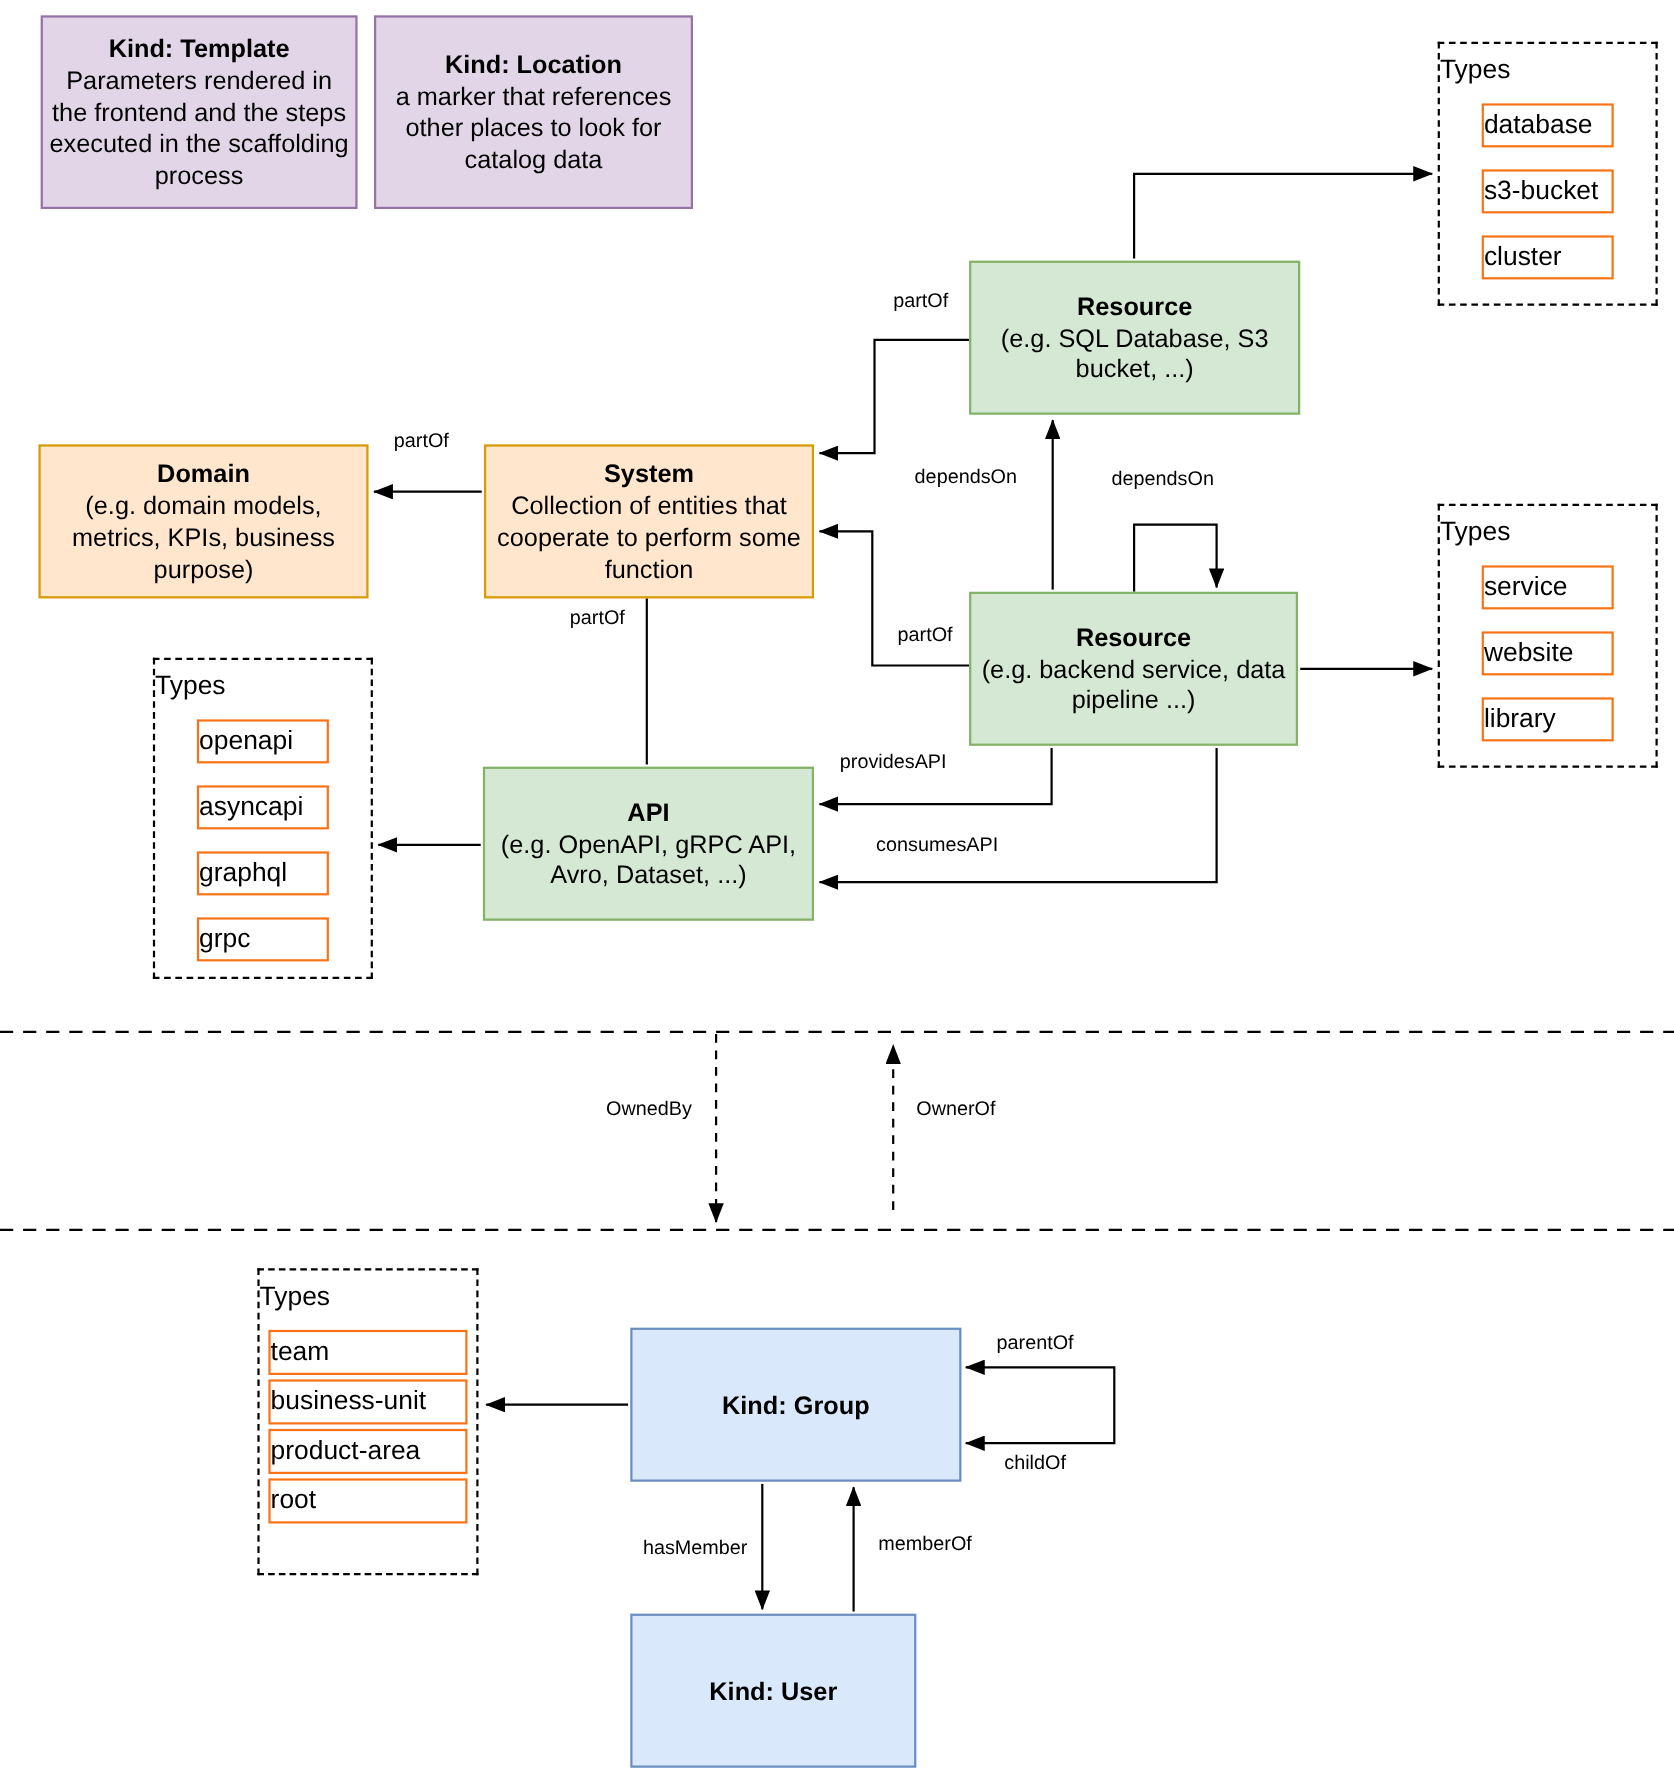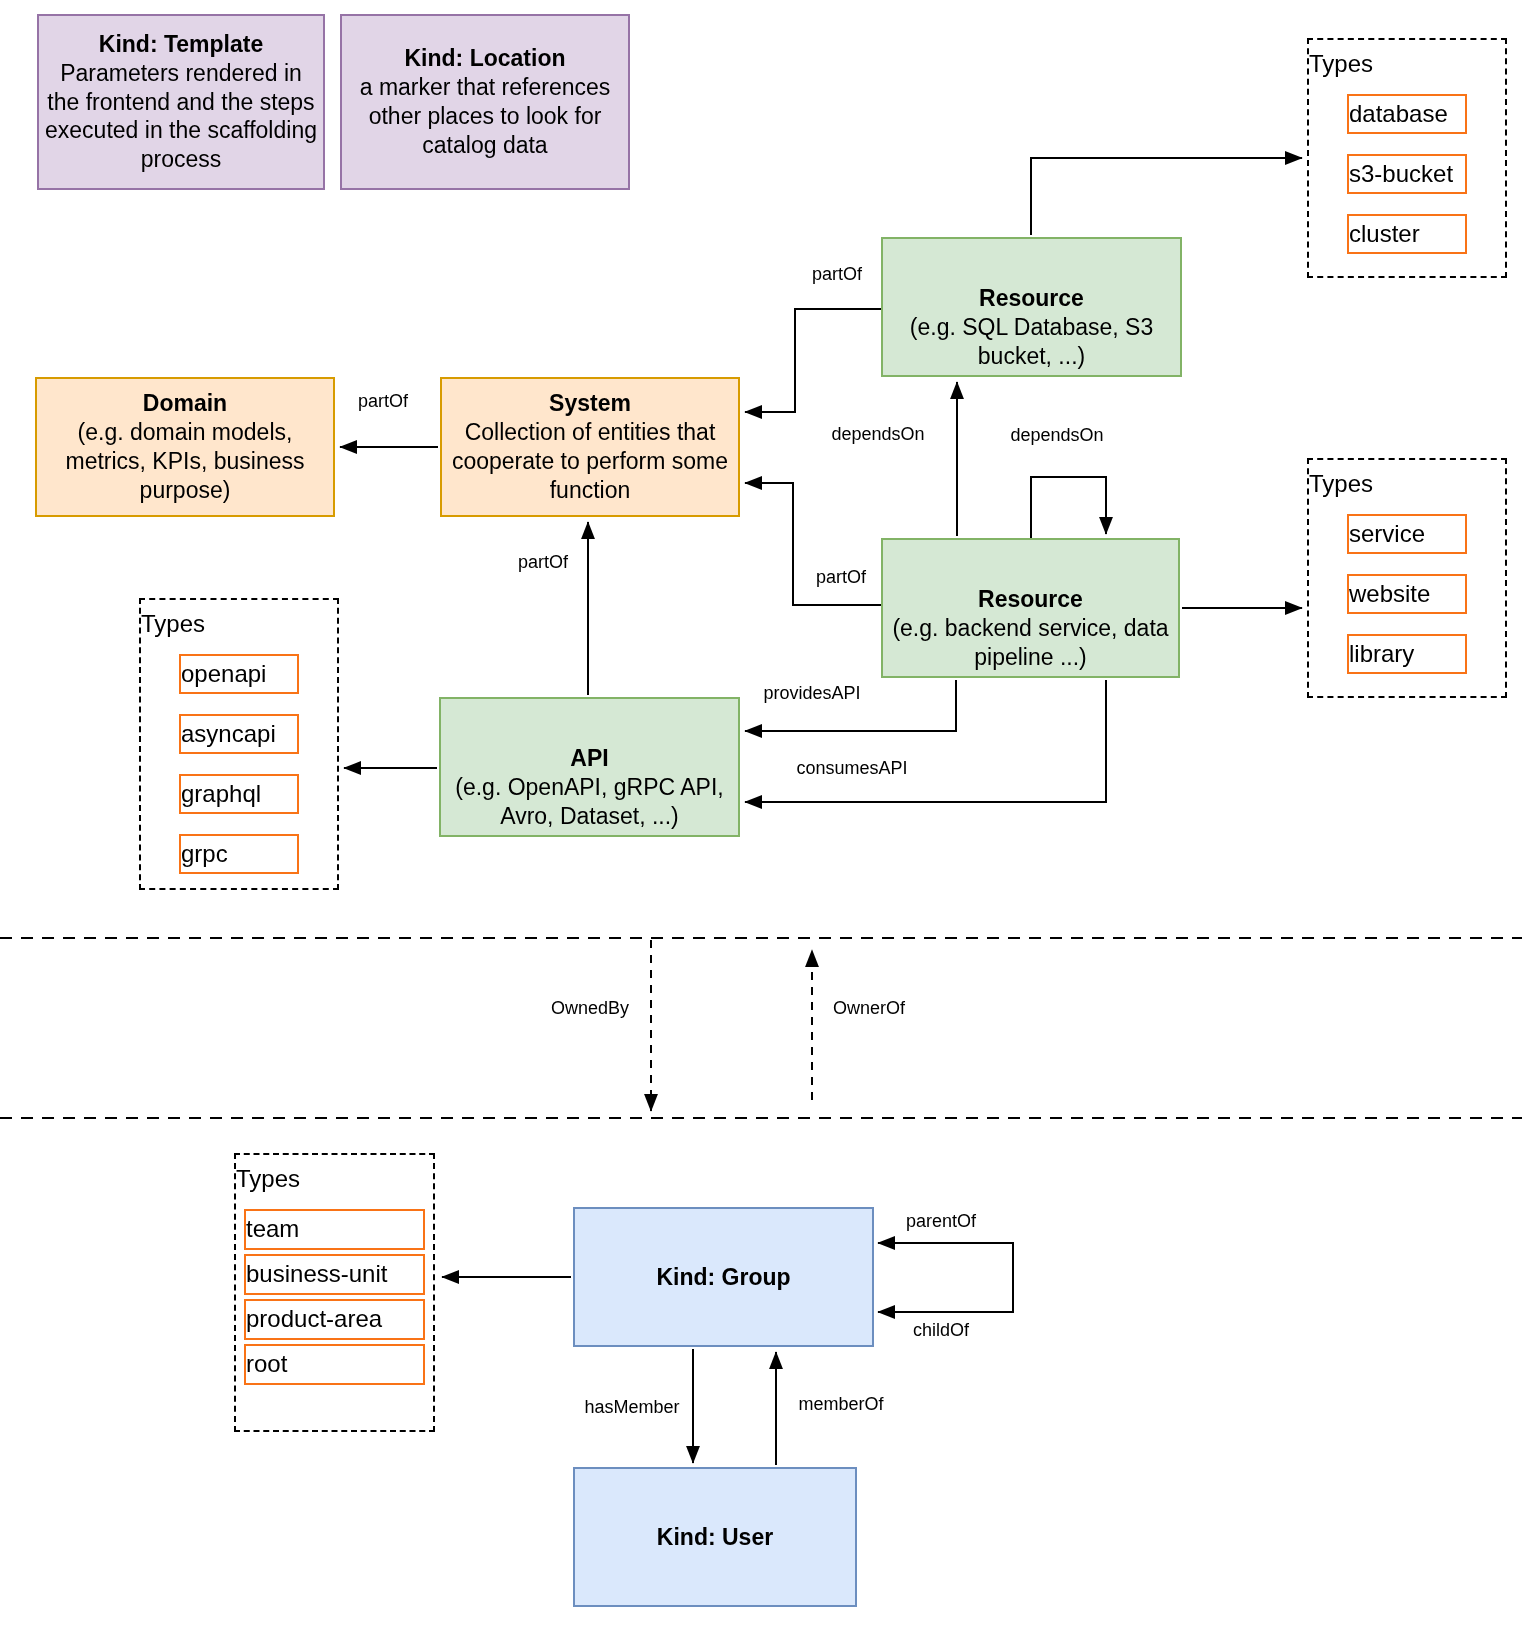--- a/index.html
+++ b/index.html
@@ -8,22 +8,22 @@
     font-family:"Liberation Sans",sans-serif;color:#000;overflow:hidden;
   }
   svg.wires{position:absolute;left:0;top:0;width:1522px;height:1628px;}
   .node{
     position:absolute;box-sizing:border-box;border:2px solid #000;
     display:flex;flex-direction:column;align-items:center;justify-content:center;
     text-align:center;font-size:23px;line-height:1.26;padding:4px 6px;
   }
   .node .title{font-weight:bold;}
   .purple{background:#e1d5e7;border-color:#9673a6;}
-  .orange{background:#ffe6cc;border-color:#d79b00;}
-  .green{background:#d5e8d4;border-color:#82b366;justify-content:flex-end;}
+  .orange{background:#ffe6cc;border-color:#d79b00;margin-top:27px;}
+  .green{background:#d5e8d4;border-color:#82b366;}
   .blue{background:#dae8fc;border-color:#6c8ebf;}
   .types{
     position:absolute;box-sizing:border-box;border:2px dashed #000;
     text-align:left;padding-top:10px;
   }
   .types-title{font-size:24px;margin-bottom:16px;}
   .type-item{
     box-sizing:border-box;border:2px solid #f97316;width:120px;height:40px;
     line-height:36px;font-size:24px;margin:0 auto 20px auto;background:#fff;
   }
@@ -108,21 +108,21 @@
     <div class="title">Resource</div>
     <div>(e.g. backend service, data pipeline ...)</div>
   </div>
   <div class="node green" style="left:439px;top:697px;width:301px;height:140px">
     <div class="title">API</div>
     <div>(e.g. OpenAPI, gRPC API, Avro, Dataset, ...)</div>
   </div>
   <div class="node blue" style="left:573px;top:1207px;width:301px;height:140px">
     <div class="title">Kind: Group</div>
   </div>
-  <div class="node blue" style="left:573px;top:1467px;width:284px;height:140px">
+  <div class="node blue" style="left:573px;top:1467px;width:260px;height:140px">
     <div class="title">Kind: User</div>
   </div>
 
   <div class="types" style="left:1307px;top:38px;width:200px;height:240px">
     <div class="types-title">Types</div>
     <div class="type-item">database</div>
     <div class="type-item">s3-bucket</div>
     <div class="type-item">cluster</div>
   </div>
   <div class="types" style="left:1307px;top:458px;width:200px;height:240px">

